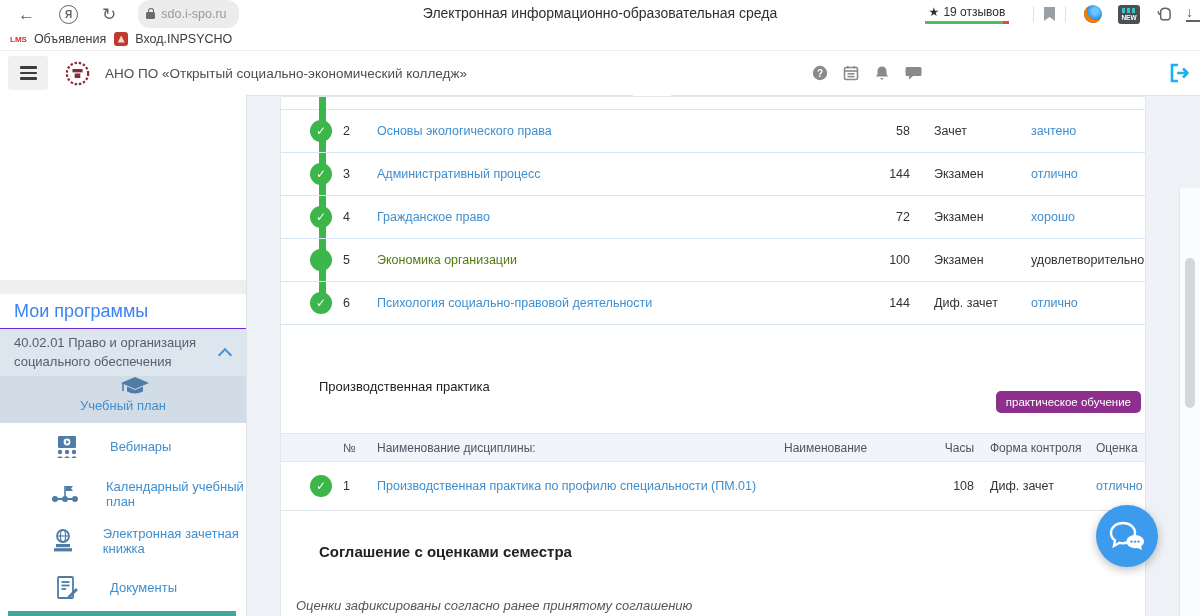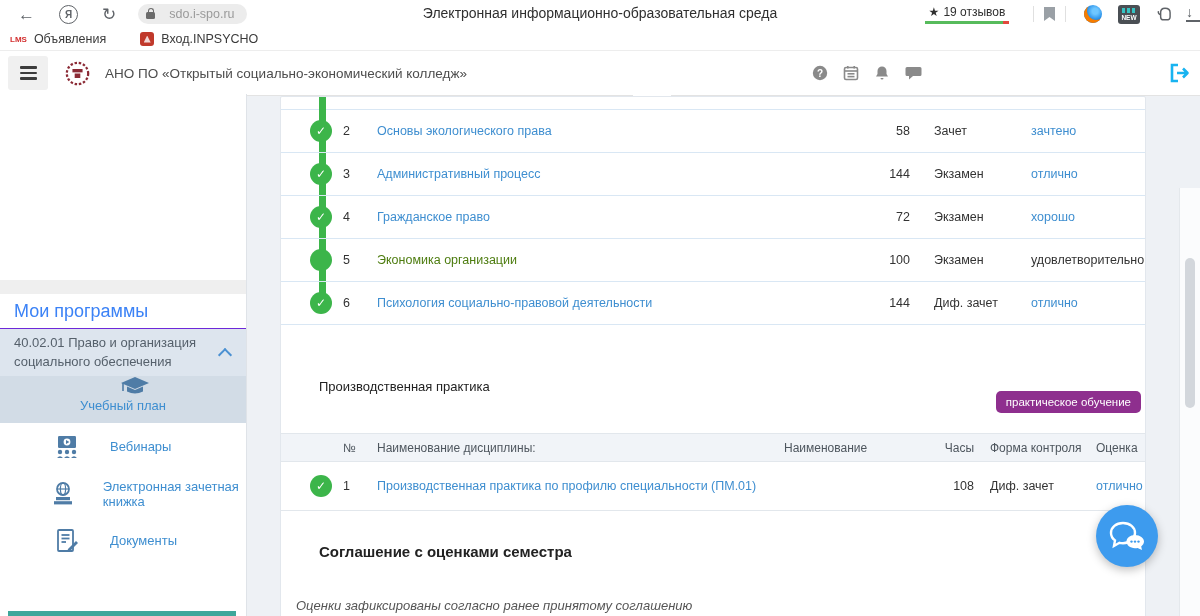--- a/index.html
+++ b/index.html
@@ -8,22 +8,22 @@
     font-family:"Liberation Sans","DejaVu Sans",sans-serif;
     background:#eef1f5;color:#333;
   }
   
   .addr-row{height:28px;background:#fff;position:relative;display:flex;align-items:center;}
   .nav-btn{color:#5f6368;font-size:17px;line-height:1;margin-left:18px;cursor:pointer;}
   .ya-circle{width:17px;height:17px;border:1.6px solid #5f6368;border-radius:50%;
     display:flex;align-items:center;justify-content:center;font-size:10px;font-weight:bold;
     color:#5f6368;margin-left:24px;}
   .reload{margin-left:24px;}
-  .url-pill{display:flex;align-items:center;gap:14px;background:#ececec;border-radius:12px;
-    height:20px;padding:0 12px 0 8px;margin-left:22px;}
+  .url-pill{display:flex;align-items:center;gap:6px;background:#ececec;border-radius:12px;
+    height:28px;padding:0 12px 0 8px;margin-left:22px;}
   .lock{width:9px;height:7px;background:#6b6b6b;border-radius:1.5px;position:relative;margin-top:3px;}
   .lock:before{content:"";position:absolute;top:-4px;left:1.5px;width:6px;height:6px;
     border:1.5px solid #6b6b6b;border-bottom:none;border-radius:4px 4px 0 0;box-sizing:border-box;}
   .url-text{font-size:12.5px;color:#9a9a9a;}
   .page-title{position:absolute;left:50%;transform:translateX(-50%);top:5px;
     font-size:14px;color:#2f2f2f;white-space:nowrap;}
   .addr-right{position:absolute;right:0;top:0;height:28px;display:flex;align-items:center;}
   .reviews{display:flex;flex-direction:column;align-items:center;margin-right:14px;cursor:pointer;}
   .reviews-line{display:flex;align-items:center;gap:4px;font-size:12px;color:#2f2f2f;}
   .star{font-size:12px;color:#2f2f2f;}
@@ -38,21 +38,21 @@
   .new-ic{width:22px;height:19px;background:#4a4f54;border-radius:3px;margin:0 8px;
     display:flex;flex-direction:column;align-items:center;justify-content:flex-end;}
   .new-dots{width:14px;height:5px;margin-top:2px;
     background:repeating-linear-gradient(to right,#35c4c4 0 3px,#4a4f54 3px 5px);}
   .new-txt{font-size:6.5px;font-weight:bold;color:#fff;line-height:1;margin:2px 0 2px;}
   .glove{width:18px;height:16px;margin:0 8px;color:#5f6368;}
   .dl-ic{color:#5f6368;font-size:14px;width:14px;overflow:hidden;margin-left:4px;
     border-bottom:2px solid #5f6368;line-height:12px;height:14px;}
   .bm-row{height:22px;background:#fff;display:flex;align-items:center;gap:8px;
     padding-left:10px;border-bottom:1px solid #ededed;}
-  .bm{display:flex;align-items:center;gap:7px;cursor:pointer;margin-right:26px;}
+  .bm{display:flex;align-items:center;gap:7px;cursor:pointer;margin-right:0;}
   .bm-label{font-size:12.5px;color:#3a3a3a;}
   .fav-lms{font-size:8px;font-weight:bold;color:#d32f2f;letter-spacing:0;}
   .fav-psy{width:14px;height:14px;background:#c0392b;border-radius:3px;
     display:flex;align-items:center;justify-content:center;}
   .fav-psy i{display:block;width:7px;height:7px;background:#f2d7d5;
     clip-path:polygon(50% 0,100% 100%,0 100%);}
   
   .app-header{height:44px;background:#fff;border-bottom:1px solid #e3e3e3;
     display:flex;align-items:center;position:relative;}
   .burger{width:40px;height:34px;background:#f0f0f0;border-radius:3px;margin-left:8px;
@@ -249,20 +249,33 @@
             <circle cx="7" cy="17" r="2.2"></circle>
               <circle cx="14" cy="17" r="2.2"></circle>
               <circle cx="21" cy="17" r="2.2"></circle>
             <path d="M4 23 q3-3.5 6 0z M11 23 q3-3.5 6 0z M18 23 q3-3.5 6 0z"></path>
           </svg>
         </span>
         <span class="nav-label">Вебинары</span>
       </div>
       <div class="nav-item">
         <span class="nav-ic">
+          <svg width="30" height="22" viewBox="0 0 30 22" fill="currentColor">
+            <rect x="3" y="15" width="24" height="2"></rect>
+            <circle cx="5" cy="16" r="3"></circle>
+              <circle cx="15" cy="16" r="3"></circle>
+              <circle cx="25" cy="16" r="3"></circle>
+            <rect x="14.2" y="3" width="1.6" height="12"></rect>
+            <polygon points="15.8,3 23,3 21,5.5 23,8 15.8,8"></polygon>
+          </svg>
+        </span>
+        <span class="nav-label">Календарный учебный план</span>
+      </div>
+      <div class="nav-item">
+        <span class="nav-ic">
           <svg width="26" height="26" viewBox="0 0 26 26">
             <circle cx="13" cy="8" r="6" fill="none" stroke="currentColor" stroke-width="1.8"></circle>
             <ellipse cx="13" cy="8" rx="2.6" ry="6" fill="none" stroke="currentColor" stroke-width="1.2"></ellipse>
             <line x1="7" y1="8" x2="19" y2="8" stroke="currentColor" stroke-width="1.2"></line>
             <rect x="6" y="16" width="14" height="3.2" fill="currentColor"></rect>
             <rect x="4" y="20.2" width="18" height="3.2" fill="currentColor"></rect>
           </svg>
         </span>
         <span class="nav-label">Электронная зачетная книжка</span>
       </div>

